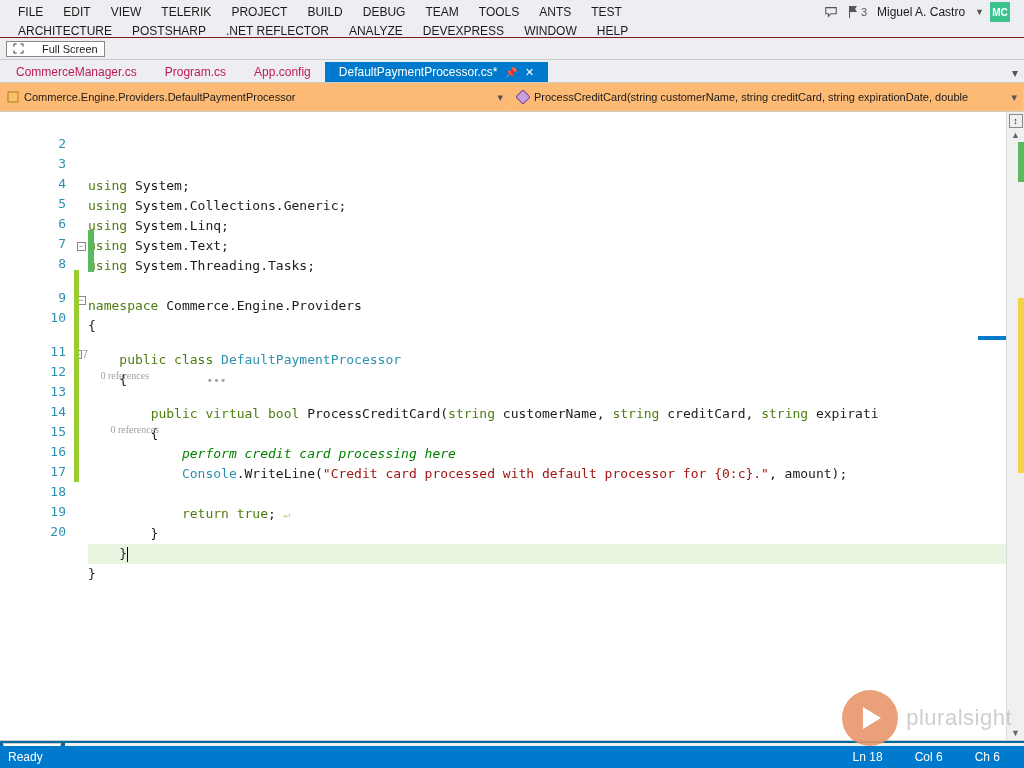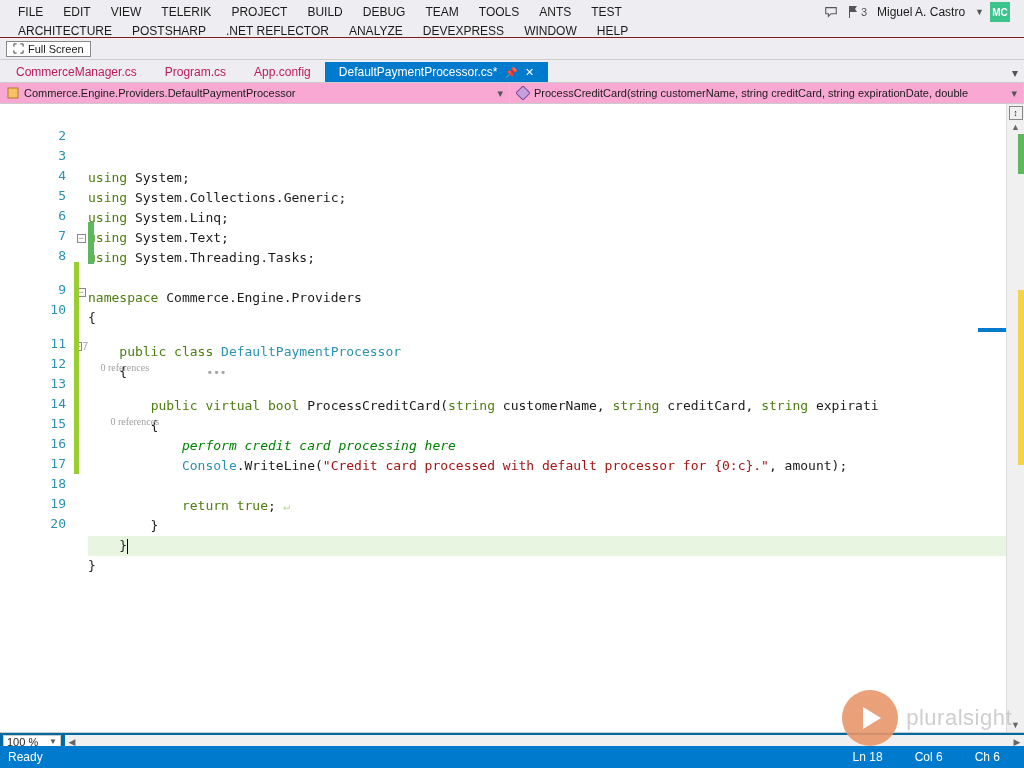--- a/index.html
+++ b/index.html
@@ -44,35 +44,35 @@
 }
 .user-name { font-size:12px; padding:0 4px; }
 .user-badge {
   width:20px; height:20px; background:#3cc48c; color:#fff; font-size:10px;
   display:flex; align-items:center; justify-content:center; font-weight:bold;
 }
 .toolbar {
   background:#eeeef2; padding:2px 6px; height:22px; display:flex; align-items:center; border-bottom:1px solid #ccc;
 }
 .fullscreen-btn {
-  border:1px solid #888; padding:1px 6px; font-size:11px; display:flex; align-items:center; gap:4px; background:#fff;
+  border:1px solid #888; padding:1px 6px; font-size:11px; display:flex; align-items:center; gap:18px; background:#fff;
 }
 .doc-tabs {
   background:#eeeef2; display:flex; align-items:flex-end; height:22px; padding-left:2px;
 }
 .doc-tab {
   padding:3px 14px; font-size:12px; color:#be185d; cursor:default;
 }
 .doc-tab.active {
   background:#007acc; color:#fff; display:flex; align-items:center; gap:10px;
 }
 .doc-tab.active .tabicon { width:8px; height:8px; display:flex; align-items:center; justify-content:center;}
 .doc-tabs .tabs-dropdown { margin-left:auto; padding:2px 6px; color:#555;}
 .nav-bar {
-  display:flex; height:22px; border-top:1px solid #ccc; border-bottom:1px solid #ccc; background:#f9a8d4;
+  display:flex; height:30px; border-top:1px solid #ccc; border-bottom:1px solid #ccc; background:#fdba74;
 }
 .nav-box {
   display:flex; align-items:center; gap:4px; padding:0 6px; font-size:11px; color:#1b1b1b;
   border-right:1px solid #ccc;
 }
 .nav-box.left { width:510px; }
 .nav-box.right { flex:1; }
 .nav-box .chev { margin-left:auto; color:#555; }
 .nav-box .small-icon { width:14px; height:14px; display:inline-block;}
 .editor-area {

